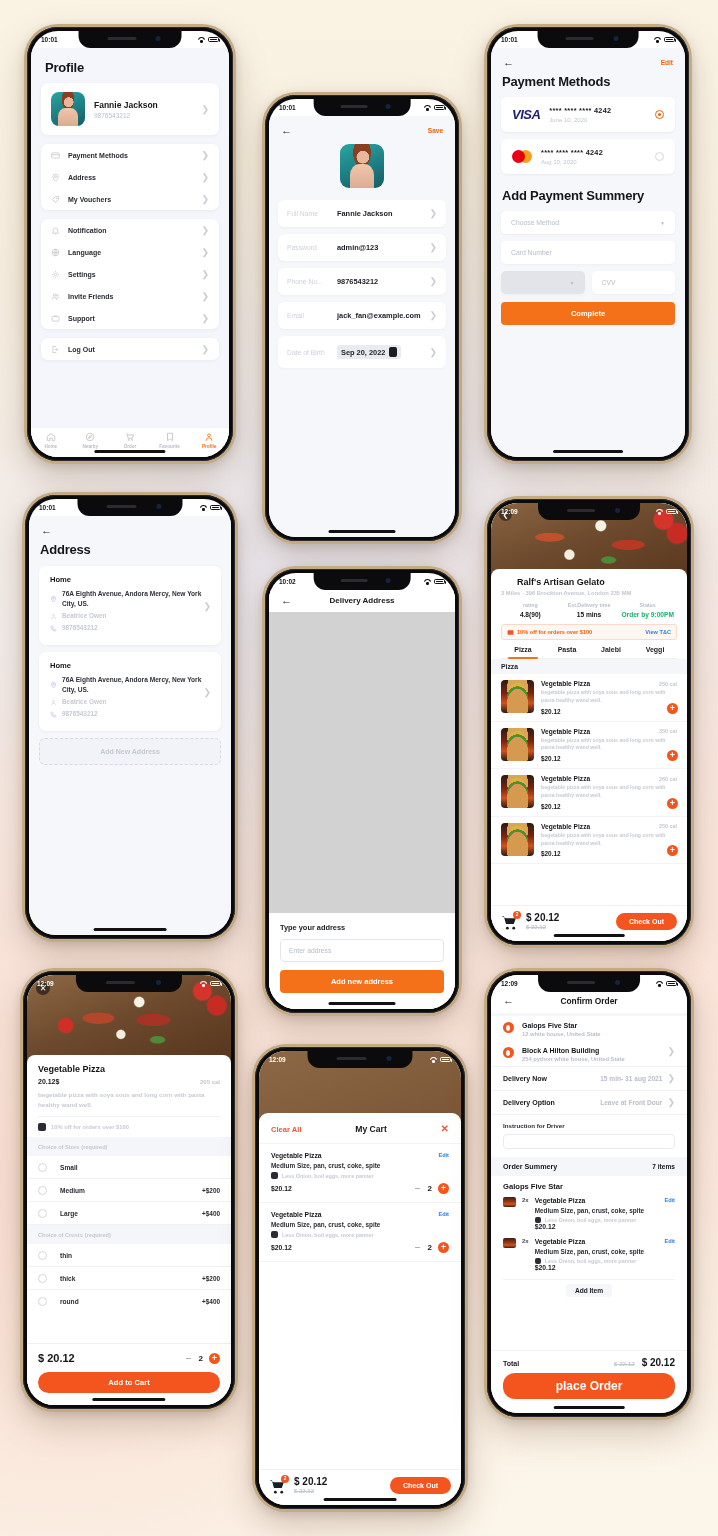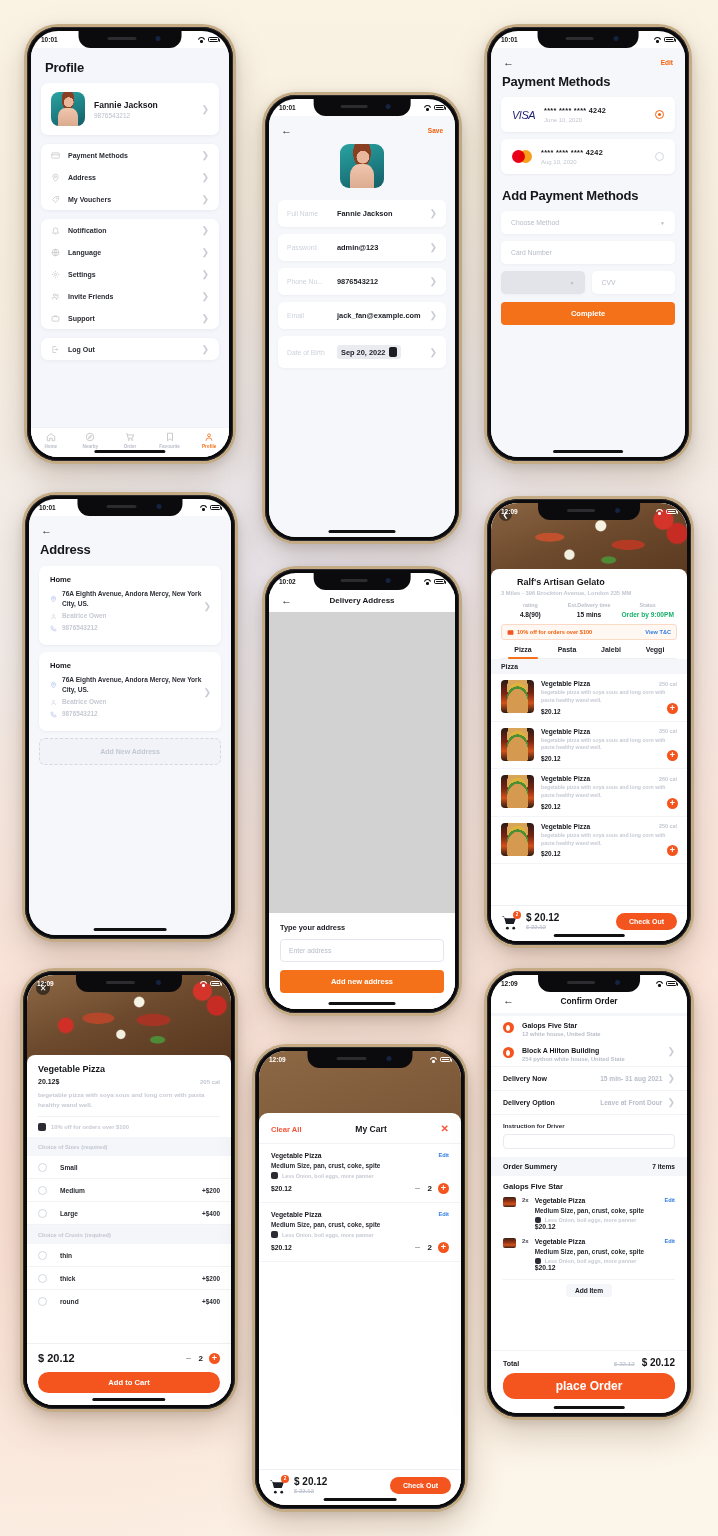--- a/index.html
+++ b/index.html
@@ -94,21 +94,21 @@
   .flab{font-size:6.8px;color:#cdd2dc;width:42px;flex:0 0 auto;overflow:hidden;white-space:nowrap;}
   .fval{font-size:7.4px;font-weight:bold;color:#1b1d24;flex:1;}
   .dob{display:inline-flex;align-items:center;gap:4px;background:#e9ebf0;border-radius:3px;padding:2px 4px;}
   .dobcal{width:8px;height:10px;background:#1c1d22;border-radius:2px;}
 
   
   #p3{left:484px;top:24px;width:208px;height:440px;}
   .p3body{position:absolute;inset:17px 0 0 0;background:#f5f7fb;overflow:hidden;}
   .paycard{background:#fff;border-radius:6px;margin:0 10px 7px;display:flex;align-items:center;gap:9px;
     padding:9px 11px;box-shadow:0 1px 3px rgba(20,25,60,.05);}
-  .visa{font-size:11px;font-weight:normal;font-style:italic;color:#1a1f71;letter-spacing:-.5px;}
+  .visa{font-size:13px;font-weight:bold;font-style:italic;color:#1a1f71;letter-spacing:-.5px;}
   .mc{width:20px;height:13px;position:relative;}
   .mc i{position:absolute;top:0;width:13px;height:13px;border-radius:50%;}
   .mc i.a{left:0;background:#eb001b;}
   .mc i.b{right:0;background:#f79e1b;mix-blend-mode:multiply;}
   .cnum{font-size:7.3px;font-weight:bold;color:#16171c;letter-spacing:.3px;}
   .cdate{font-size:6px;color:#c2c7d1;margin-top:2px;}
   .radio{width:9px;height:9px;border-radius:50%;border:1.3px solid #d3d7df;flex:0 0 auto;}
   .radio.on{border-color:#f2600c;position:relative;}
   .radio.on:after{content:"";position:absolute;inset:1.6px;border-radius:50%;background:#f2600c;}
   .inp{background:#fff;border-radius:5px;margin:0 10px 7px;padding:8px 10px;font-size:6.8px;color:#b6bcc7;
@@ -554,21 +554,21 @@
                 <i class="b"></i>
               </span>
         <div class="grow">
           <div class="cnum">**** **** **** 4242</div>
           <div class="cdate">Aug 10, 2020</div>
         </div>
         <span class="radio"></span>
       </div>
 
       <div style="padding:7px 11px 8px">
-              <div class="sec-title">Add Payment Methods</div>
+              <div class="sec-title">Add Payment Summery</div>
             </div>
 
       <div class="inp">
         <span>Choose Method</span>
         <span class="caret">▼</span>
       </div>
       <div class="inp">
         <span>Card Number</span>
       </div>
       <div style="display:flex;gap:7px;margin:0 10px 8px;">

